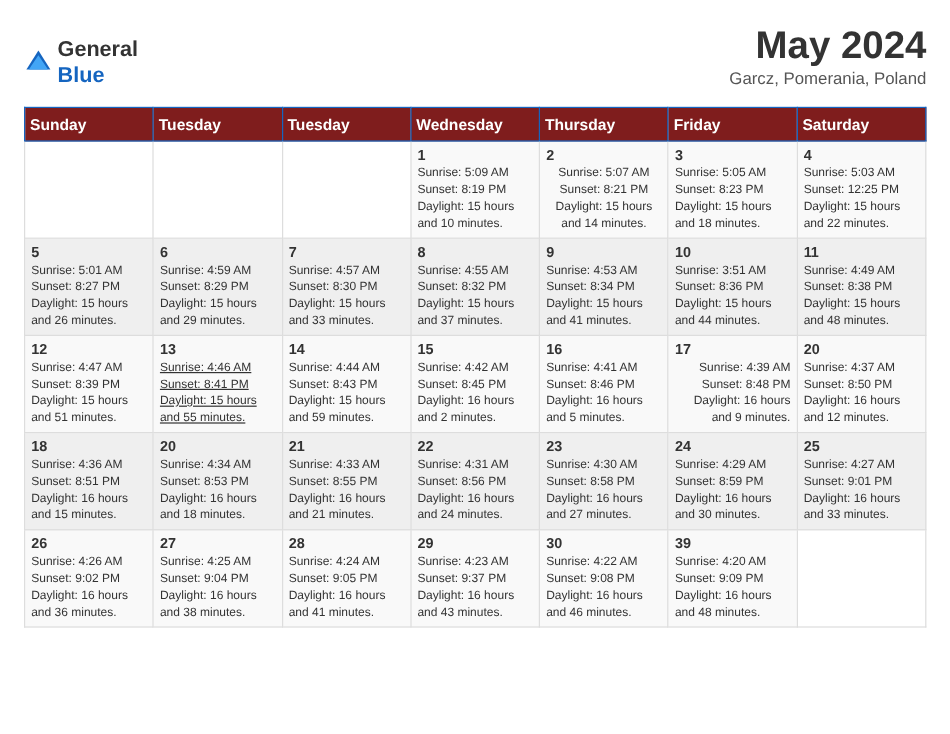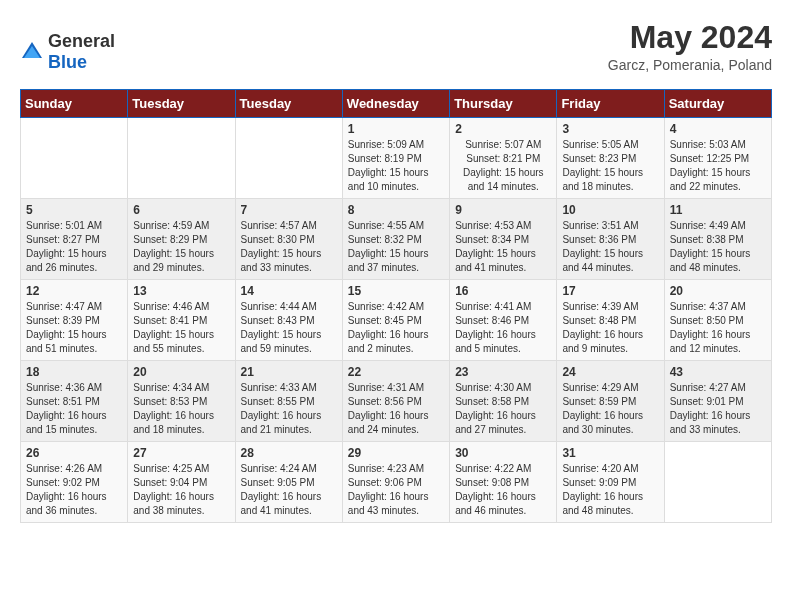--- a/index.html
+++ b/index.html
@@ -206,21 +206,21 @@
       <tr>
         <td>
           <span class="day-number">12</span>
           <div class="day-info" style="white-space: pre-line;">Sunrise: 4:47 AM
 Sunset: 8:39 PM
 Daylight: 15 hours
 and 51 minutes.</div>
         </td>
         <td>
           <span class="day-number">13</span>
-          <div class="day-info" style="white-space: pre-line;">Sunrise: 4:46 AM
+          <div class="day-info" style="white-space: pre-line; text-decoration: underline;">Sunrise: 4:46 AM
 Sunset: 8:41 PM
 Daylight: 15 hours
 and 55 minutes.</div>
         </td>
         <td>
           <span class="day-number">14</span>
           <div class="day-info" style="white-space: pre-line;">Sunrise: 4:44 AM
 Sunset: 8:43 PM
 Daylight: 15 hours
 and 59 minutes.</div>
@@ -234,21 +234,21 @@
         </td>
         <td>
           <span class="day-number">16</span>
           <div class="day-info" style="white-space: pre-line;">Sunrise: 4:41 AM
 Sunset: 8:46 PM
 Daylight: 16 hours
 and 5 minutes.</div>
         </td>
         <td>
           <span class="day-number">17</span>
-          <div class="day-info" style="white-space: pre-line;">Sunrise: 4:39 AM
+          <div class="day-info" style="white-space: pre-line; text-align: right;">Sunrise: 4:39 AM
 Sunset: 8:48 PM
 Daylight: 16 hours
 and 9 minutes.</div>
         </td>
         <td>
           <span class="day-number">20</span>
           <div class="day-info" style="white-space: pre-line;">Sunrise: 4:37 AM
 Sunset: 8:50 PM
 Daylight: 16 hours
 and 12 minutes.</div>
@@ -291,21 +291,21 @@
 and 27 minutes.</div>
         </td>
         <td>
           <span class="day-number">24</span>
           <div class="day-info" style="white-space: pre-line;">Sunrise: 4:29 AM
 Sunset: 8:59 PM
 Daylight: 16 hours
 and 30 minutes.</div>
         </td>
         <td>
-          <span class="day-number">43</span>
+          <span class="day-number">25</span>
           <div class="day-info" style="white-space: pre-line;">Sunrise: 4:27 AM
 Sunset: 9:01 PM
 Daylight: 16 hours
 and 33 minutes.</div>
         </td>
       </tr>
       <tr>
         <td>
           <span class="day-number">26</span>
           <div class="day-info" style="white-space: pre-line;">Sunrise: 4:26 AM
@@ -323,33 +323,33 @@
         <td>
           <span class="day-number">28</span>
           <div class="day-info" style="white-space: pre-line;">Sunrise: 4:24 AM
 Sunset: 9:05 PM
 Daylight: 16 hours
 and 41 minutes.</div>
         </td>
         <td>
           <span class="day-number">29</span>
           <div class="day-info" style="white-space: pre-line;">Sunrise: 4:23 AM
-Sunset: 9:06 PM
+Sunset: 9:37 PM
 Daylight: 16 hours
 and 43 minutes.</div>
         </td>
         <td>
           <span class="day-number">30</span>
           <div class="day-info" style="white-space: pre-line;">Sunrise: 4:22 AM
 Sunset: 9:08 PM
 Daylight: 16 hours
 and 46 minutes.</div>
         </td>
         <td>
-          <span class="day-number">31</span>
+          <span class="day-number">39</span>
           <div class="day-info" style="white-space: pre-line;">Sunrise: 4:20 AM
 Sunset: 9:09 PM
 Daylight: 16 hours
 and 48 minutes.</div>
         </td>
         <td class="empty-cell"></td>
       </tr>
     </tbody>
 </table>
 

